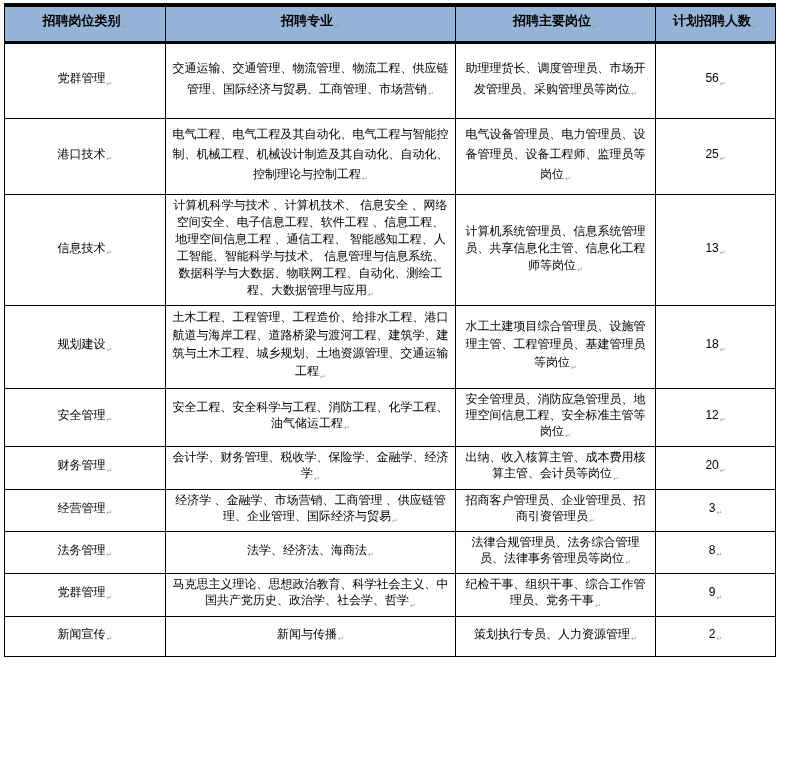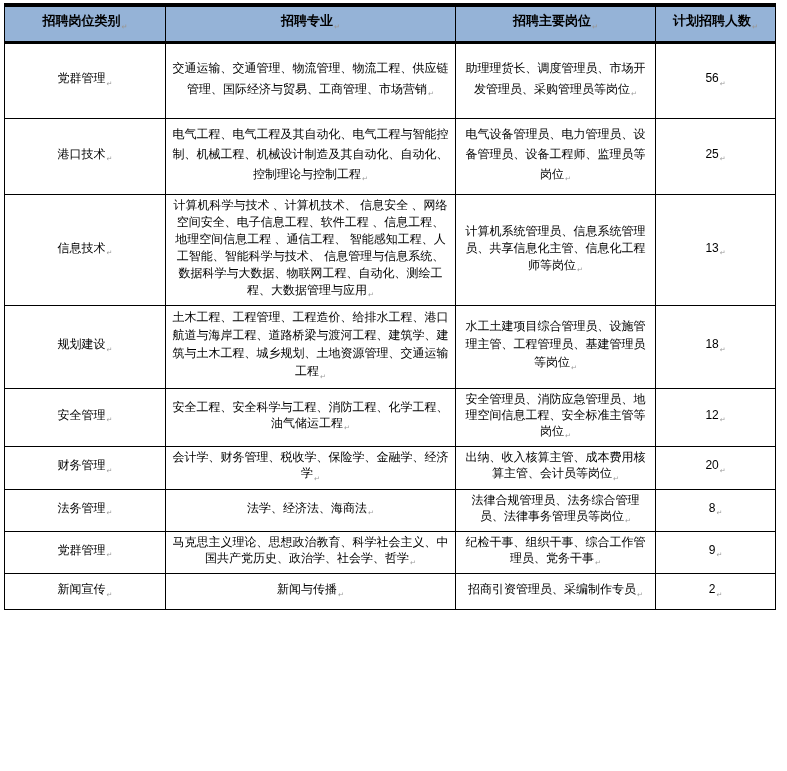--- a/index.html
+++ b/index.html
@@ -121,20 +121,26 @@
     <td><span class="cellmark">12</span></td>
   </tr>
 
   <tr>
     <td><span class="cellmark">财务管理</span></td>
     <td><span class="cellmark">会计学、财务管理、税收学、保险学、金融学、经济学</span></td>
     <td><span class="cellmark">出纳、收入核算主管、成本费用核算主管、会计员等岗位</span></td>
     <td><span class="cellmark">20</span></td>
   </tr>
 
+  <tr>
+    <td><span class="cellmark">经营管理</span></td>
+    <td><span class="cellmark">经济学 、金融学、市场营销、工商管理 、供应链管理、企业管理、国际经济与贸易</span></td>
+    <td><span class="cellmark">招商客户管理员、企业管理员、招商引资管理员</span></td>
+    <td><span class="cellmark">3</span></td>
+  </tr>
 
   <tr>
     <td><span class="cellmark">法务管理</span></td>
     <td><span class="cellmark">法学、经济法、海商法</span></td>
     <td><span class="cellmark">法律合规管理员、法务综合管理员、法律事务管理员等岗位</span></td>
     <td><span class="cellmark">8</span></td>
   </tr>
 
 
 
@@ -142,20 +148,20 @@
   <tr>
     <td><span class="cellmark">党群管理</span></td>
     <td><span class="cellmark">马克思主义理论、思想政治教育、科学社会主义、中国共产党历史、政治学、社会学、哲学</span></td>
     <td><span class="cellmark">纪检干事、组织干事、综合工作管理员、党务干事</span></td>
     <td><span class="cellmark">9</span></td>
   </tr>
 
   <tr>
     <td><span class="cellmark">新闻宣传</span></td>
     <td><span class="cellmark">新闻与传播</span></td>
-    <td><span class="cellmark">招商引资管理员、采编制作专员</span></td>
+    <td><span class="cellmark">策划执行专员、人力资源管理</span></td>
     <td><span class="cellmark">2</span></td>
   </tr>
 
 </tbody>
 
   </table>
 </div>
 
 </body></html>

